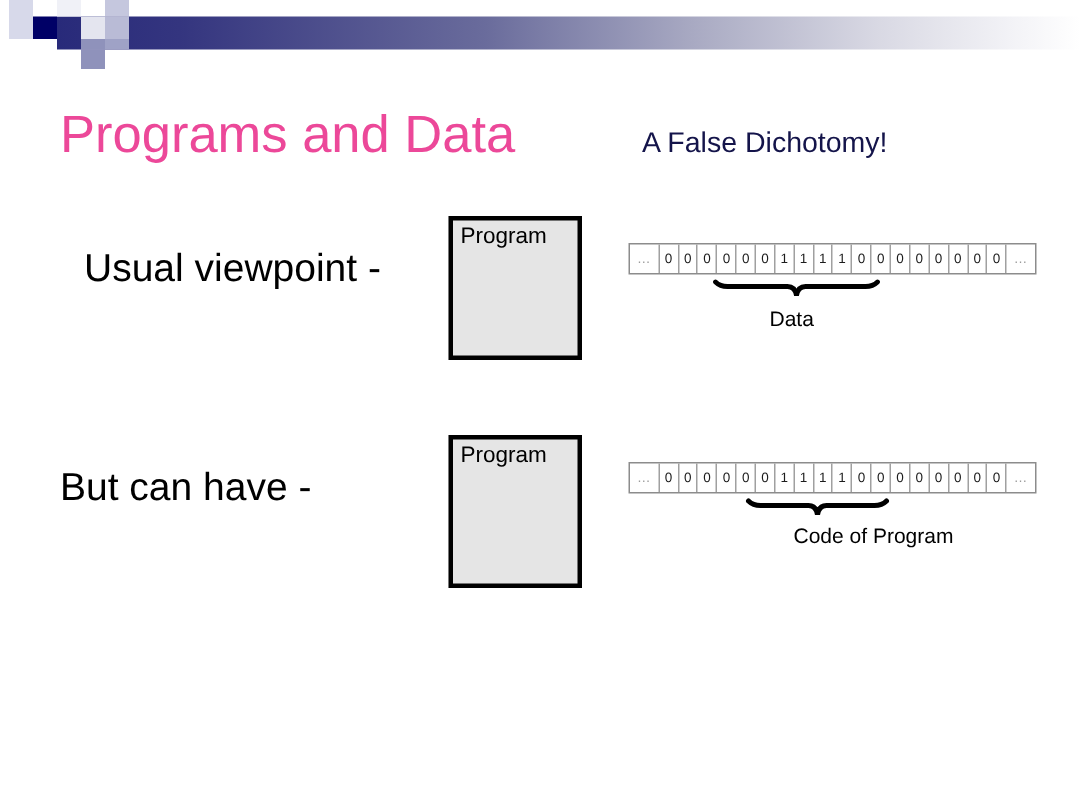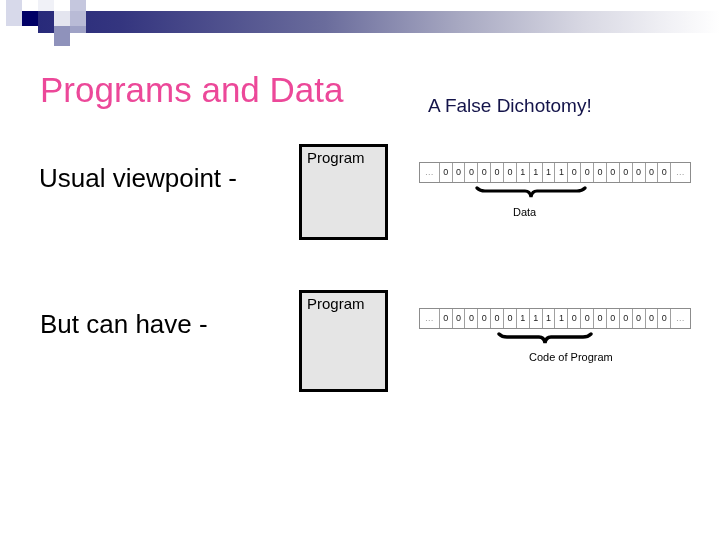--- a/index.html
+++ b/index.html
@@ -42,35 +42,35 @@
     top: 68px;
     font-size: 35px;
     line-height: 44px;
     color: #ec4899;
     letter-spacing: 0px;
     white-space: nowrap;
   }
   #slide-subtitle {
     position: absolute;
     left: 428px;
-    top: 94px;
+    top: 84px;
     font-size: 19px;
     line-height: 24px;
     color: #14144a;
     white-space: nowrap;
   }
 
   .row-label {
     position: absolute;
     font-size: 26px;
     line-height: 32px;
     color: #000000;
     white-space: nowrap;
   }
-  #label-row-1 { left: 39px; top: 162px; text-align: right; }
+  #label-row-1 { left: 56px; top: 162px; text-align: right; }
   #label-row-2 { left: 40px; top: 308px; }
 
   .program-box {
     position: absolute;
     box-sizing: border-box;
     border: 3px solid #000000;
     background: #e5e5e5;
   }
   #program-box-1 { left: 299px; top: 144px; width: 89px; height: 96px; }
   #program-box-2 { left: 299px; top: 290px; width: 89px; height: 102px; }
@@ -118,21 +118,21 @@
   
   .brace {
     position: absolute;
     height: 15px;
   }
   #brace-1 { left: 475px; top: 186px; width: 112px; }
   #brace-2 { left: 497px; top: 332px; width: 96px; }
 
   .annotation {
     position: absolute;
-    font-size: 11px;
+    font-size: 14px;
     line-height: 18px;
     color: #000000;
     white-space: nowrap;
   }
   #annotation-1 { left: 513px; top: 203px; }
   #annotation-2 { left: 517px; top: 348px; margin-left: 12px; }
 </style>
 </head>
 <body>
 

